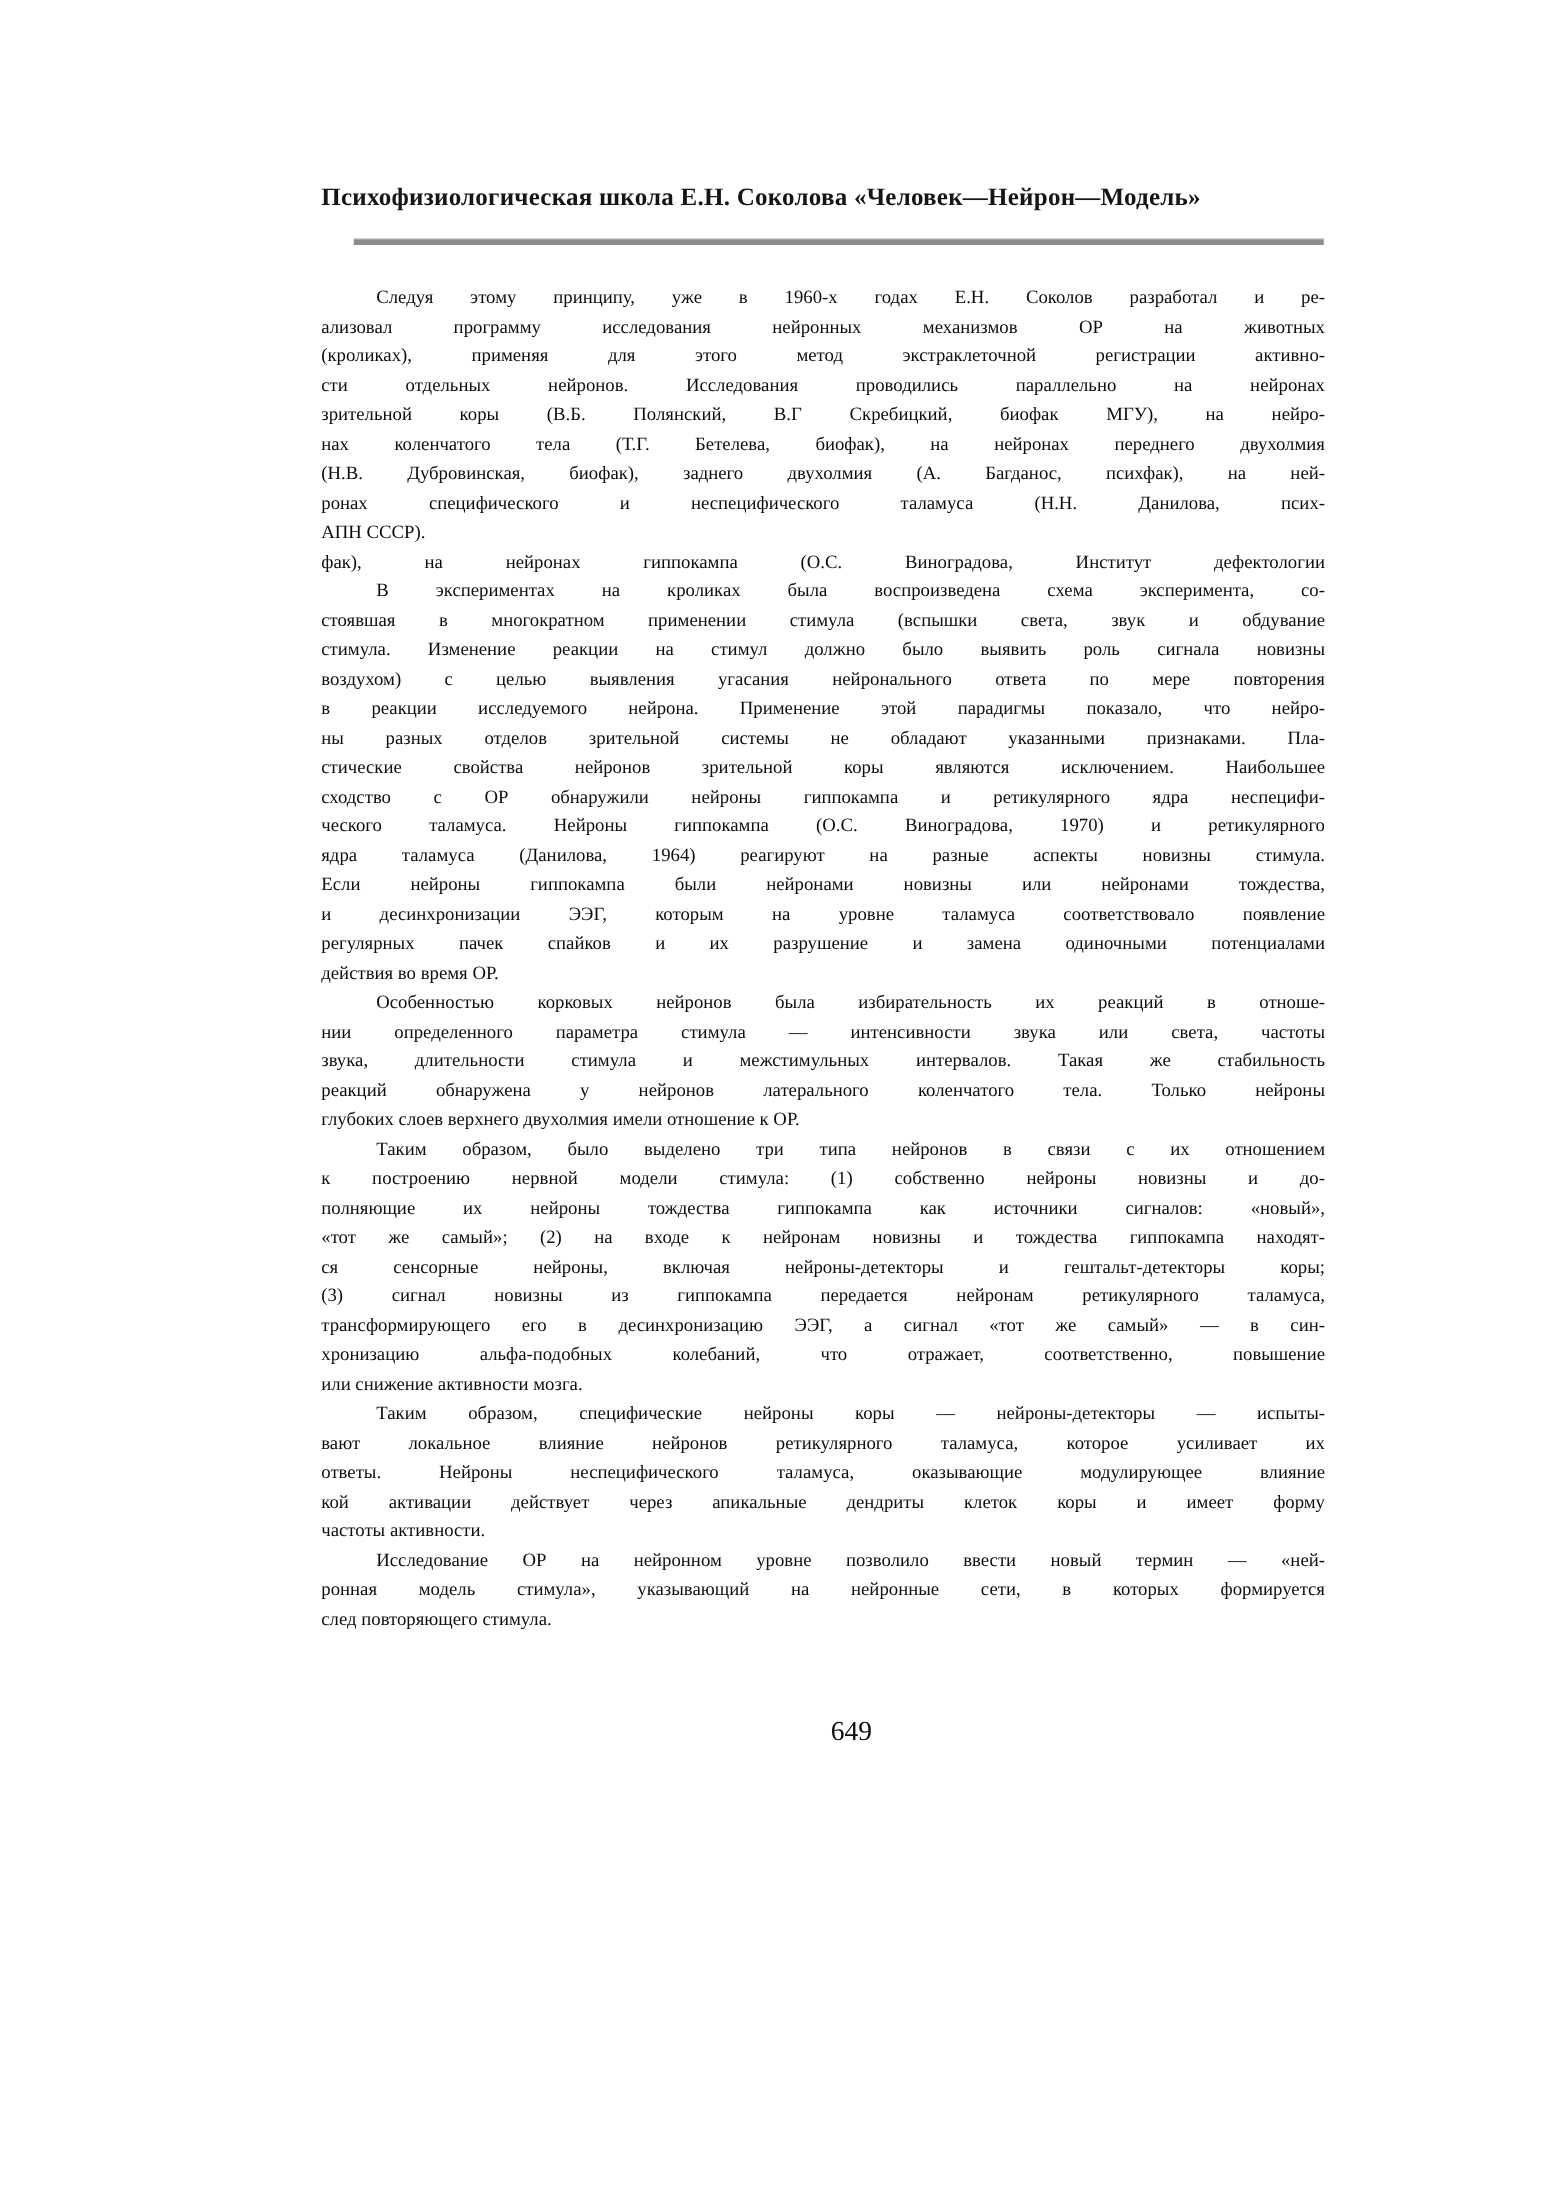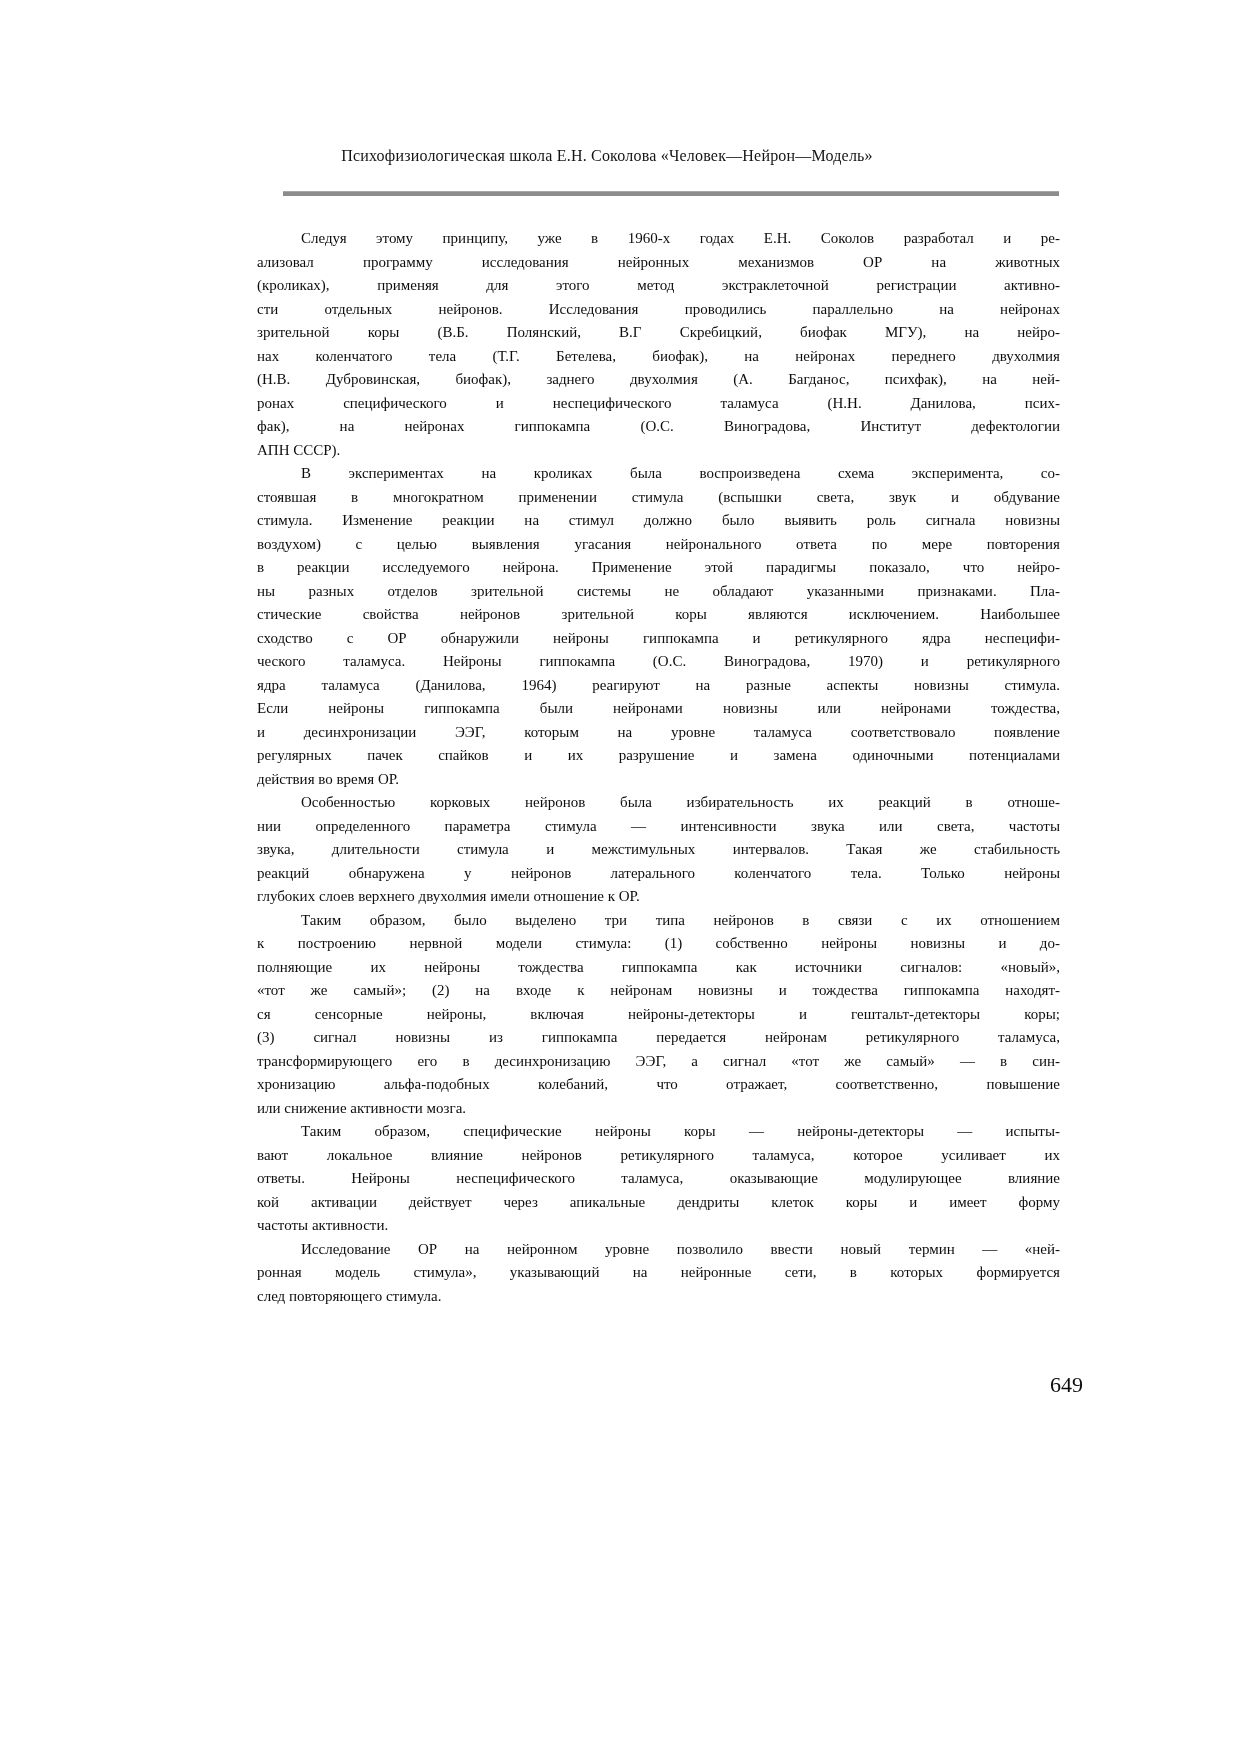--- a/index.html
+++ b/index.html
@@ -15,22 +15,22 @@
     font-family: "Liberation Serif", "DejaVu Serif", serif;
     color: #0d0d0d;
     overflow: hidden;
   }
   .running-header {
     position: absolute;
     top: 147px;
     left: 257px;
     width: 700px;
     text-align: center;
-    font-size: 16px;
-    font-weight: normal;
+    font-size: 20px;
+    font-weight: bold;
     letter-spacing: 0.2px;
     color: #151515;
     white-space: nowrap;
   }
   .header-rule {
     position: absolute;
     top: 191px;
     left: 283px;
     width: 776px;
     height: 4px;
@@ -53,43 +53,43 @@
     white-space: normal;
     hyphens: none;
   }
   .line.para-start { text-indent: 44px; }
   .line.para-end { text-align-last: left; }
   .page-number {
     position: absolute;
     top: 1372px;
     left: 279px;
     width: 804px;
-    text-align: right;
+    text-align: center;
     font-size: 22px;
     color: #0d0d0d;
   }
 </style>
 </head>
 <body>
 
 <div class="sheet">
   <div class="running-header">Психофизиологическая школа Е.Н. Соколова «Человек—Нейрон—Модель»</div>
   <div class="header-rule"></div>
   <div class="text-column" id="text-column">
       <div class="paragraph">
         <div class="line para-start">Следуя этому принципу, уже в 1960-х годах Е.Н. Соколов разработал и ре-</div>
         <div class="line">ализовал программу исследования нейронных механизмов ОР на животных</div>
         <div class="line">(кроликах), применяя для этого метод экстраклеточной регистрации активно-</div>
         <div class="line">сти отдельных нейронов. Исследования проводились параллельно на нейронах</div>
         <div class="line">зрительной коры (В.Б. Полянский, В.Г Скребицкий, биофак МГУ), на нейро-</div>
         <div class="line">нах коленчатого тела (Т.Г. Бетелева, биофак), на нейронах переднего двухолмия</div>
         <div class="line">(Н.В. Дубровинская, биофак), заднего двухолмия (А. Багданос, психфак), на ней-</div>
         <div class="line">ронах специфического и неспецифического таламуса (Н.Н. Данилова, псих-</div>
+        <div class="line para-end">АПН СССР).</div>
         <div class="line">фак), на нейронах гиппокампа (О.С. Виноградова, Институт дефектологии</div>
-        <div class="line para-end">АПН СССР).</div>
       </div>
       <div class="paragraph">
         <div class="line para-start">В экспериментах на кроликах была воспроизведена схема эксперимента, со-</div>
         <div class="line">стоявшая в многократном применении стимула (вспышки света, звук и обдувание</div>
         <div class="line">стимула. Изменение реакции на стимул должно было выявить роль сигнала новизны</div>
         <div class="line">воздухом) с целью выявления угасания нейронального ответа по мере повторения</div>
         <div class="line">в реакции исследуемого нейрона. Применение этой парадигмы показало, что нейро-</div>
         <div class="line">ны разных отделов зрительной системы не обладают указанными признаками. Пла-</div>
         <div class="line">стические свойства нейронов зрительной коры являются исключением. Наибольшее</div>
         <div class="line">сходство с ОР обнаружили нейроны гиппокампа и ретикулярного ядра неспецифи-</div>

